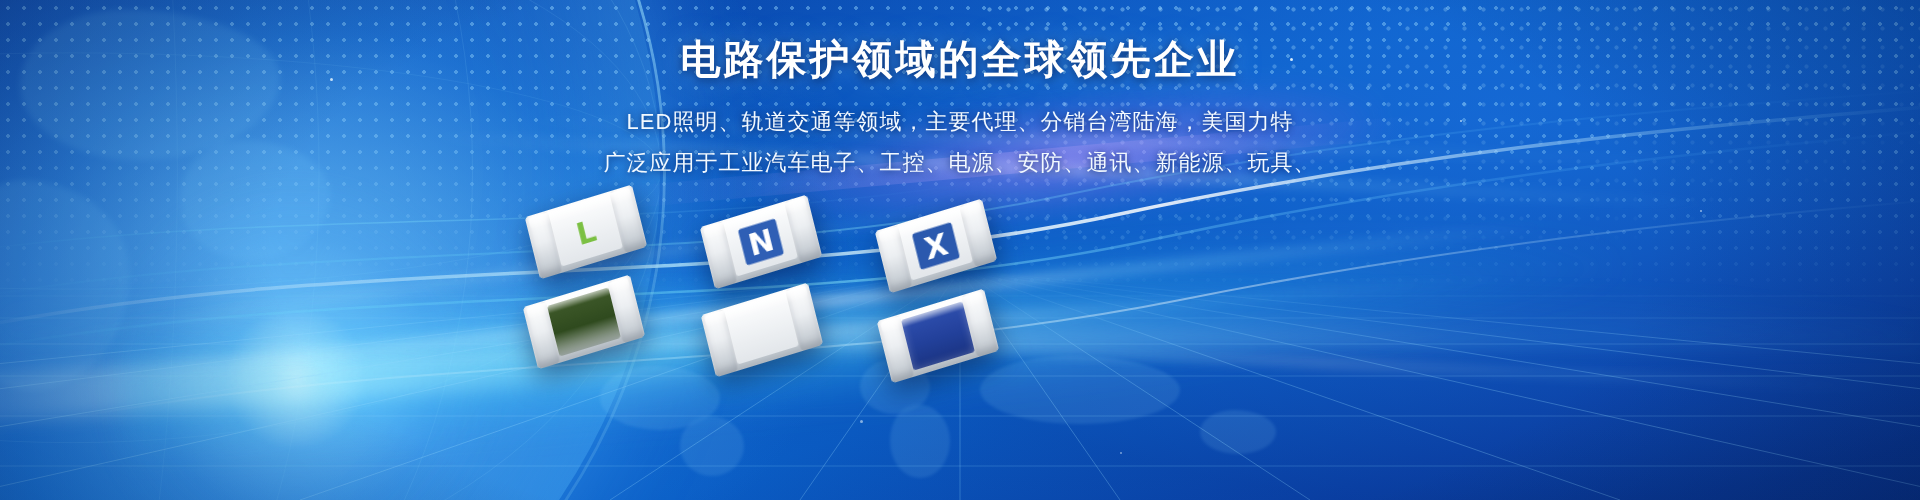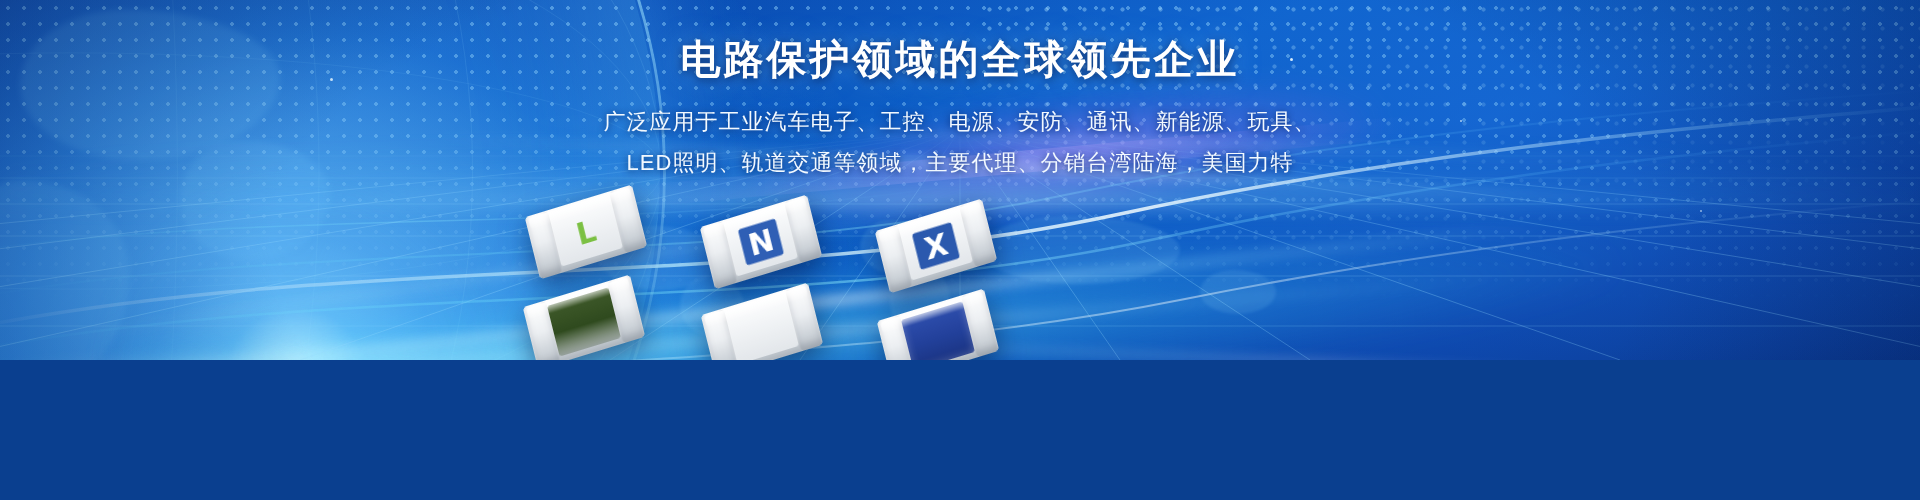--- a/index.html
+++ b/index.html
@@ -1,20 +1,20 @@
 <!DOCTYPE html>
 <html><head>
 <meta charset="utf-8">
 <style>
   html,body{margin:0;padding:0;background:#0a3f8f;}
   body{font-family:"Liberation Sans","DejaVu Sans",sans-serif;}
 
   .banner{
     position:relative;
-    width:1920px;height:360px;
+    width:1920px;height:500px;
     overflow:hidden;
     background:
       radial-gradient(ellipse 900px 620px at 250px 250px, rgba(120,200,255,0.55) 0%, rgba(60,150,240,0.25) 38%, rgba(20,70,180,0.0) 68%),
       radial-gradient(ellipse 1400px 700px at 1500px 120px, rgba(30,110,220,0.55) 0%, rgba(12,55,150,0.2) 55%, rgba(8,40,120,0) 80%),
       linear-gradient(160deg, #0d47a8 0%, #0b53bb 22%, #0a67d0 45%, #0a5ec6 62%, #0940a4 82%, #062f7f 100%);
   }
 
   
   .vignette{
     position:absolute;inset:0;
@@ -310,22 +310,22 @@
     <span class="spark" style="left:1460px;top:120px;width:2px;height:2px;opacity:.7;"></span>
     <span class="spark" style="left:330px;top:78px;width:3px;height:3px;opacity:.8;"></span>
     <span class="spark" style="left:1700px;top:210px;width:2px;height:2px;opacity:.6;"></span>
     <span class="spark" style="left:860px;top:420px;width:3px;height:3px;opacity:.55;"></span>
     <span class="spark" style="left:1120px;top:452px;width:2px;height:2px;opacity:.5;"></span>
   </div>
 
   <div class="copy">
     <h1 class="headline">电路保护领域的全球领先企业</h1>
     <p class="sub">
+      <span class="l">LED照明、轨道交通等领域，主要代理、分销台湾陆海，美国力特</span>
       <span class="l">广泛应用于工业汽车电子、工控、电源、安防、通讯、新能源、玩具、</span>
-      <span class="l">LED照明、轨道交通等领域，主要代理、分销台湾陆海，美国力特</span>
     </p>
   </div>
 
   <div class="chips">
 
     <div class="chip" style="left:530px;top:10px;">
       <div class="body"></div>
         <div class="cap l"></div>
         <div class="cap r"></div>
       <div class="face plain"></div>

